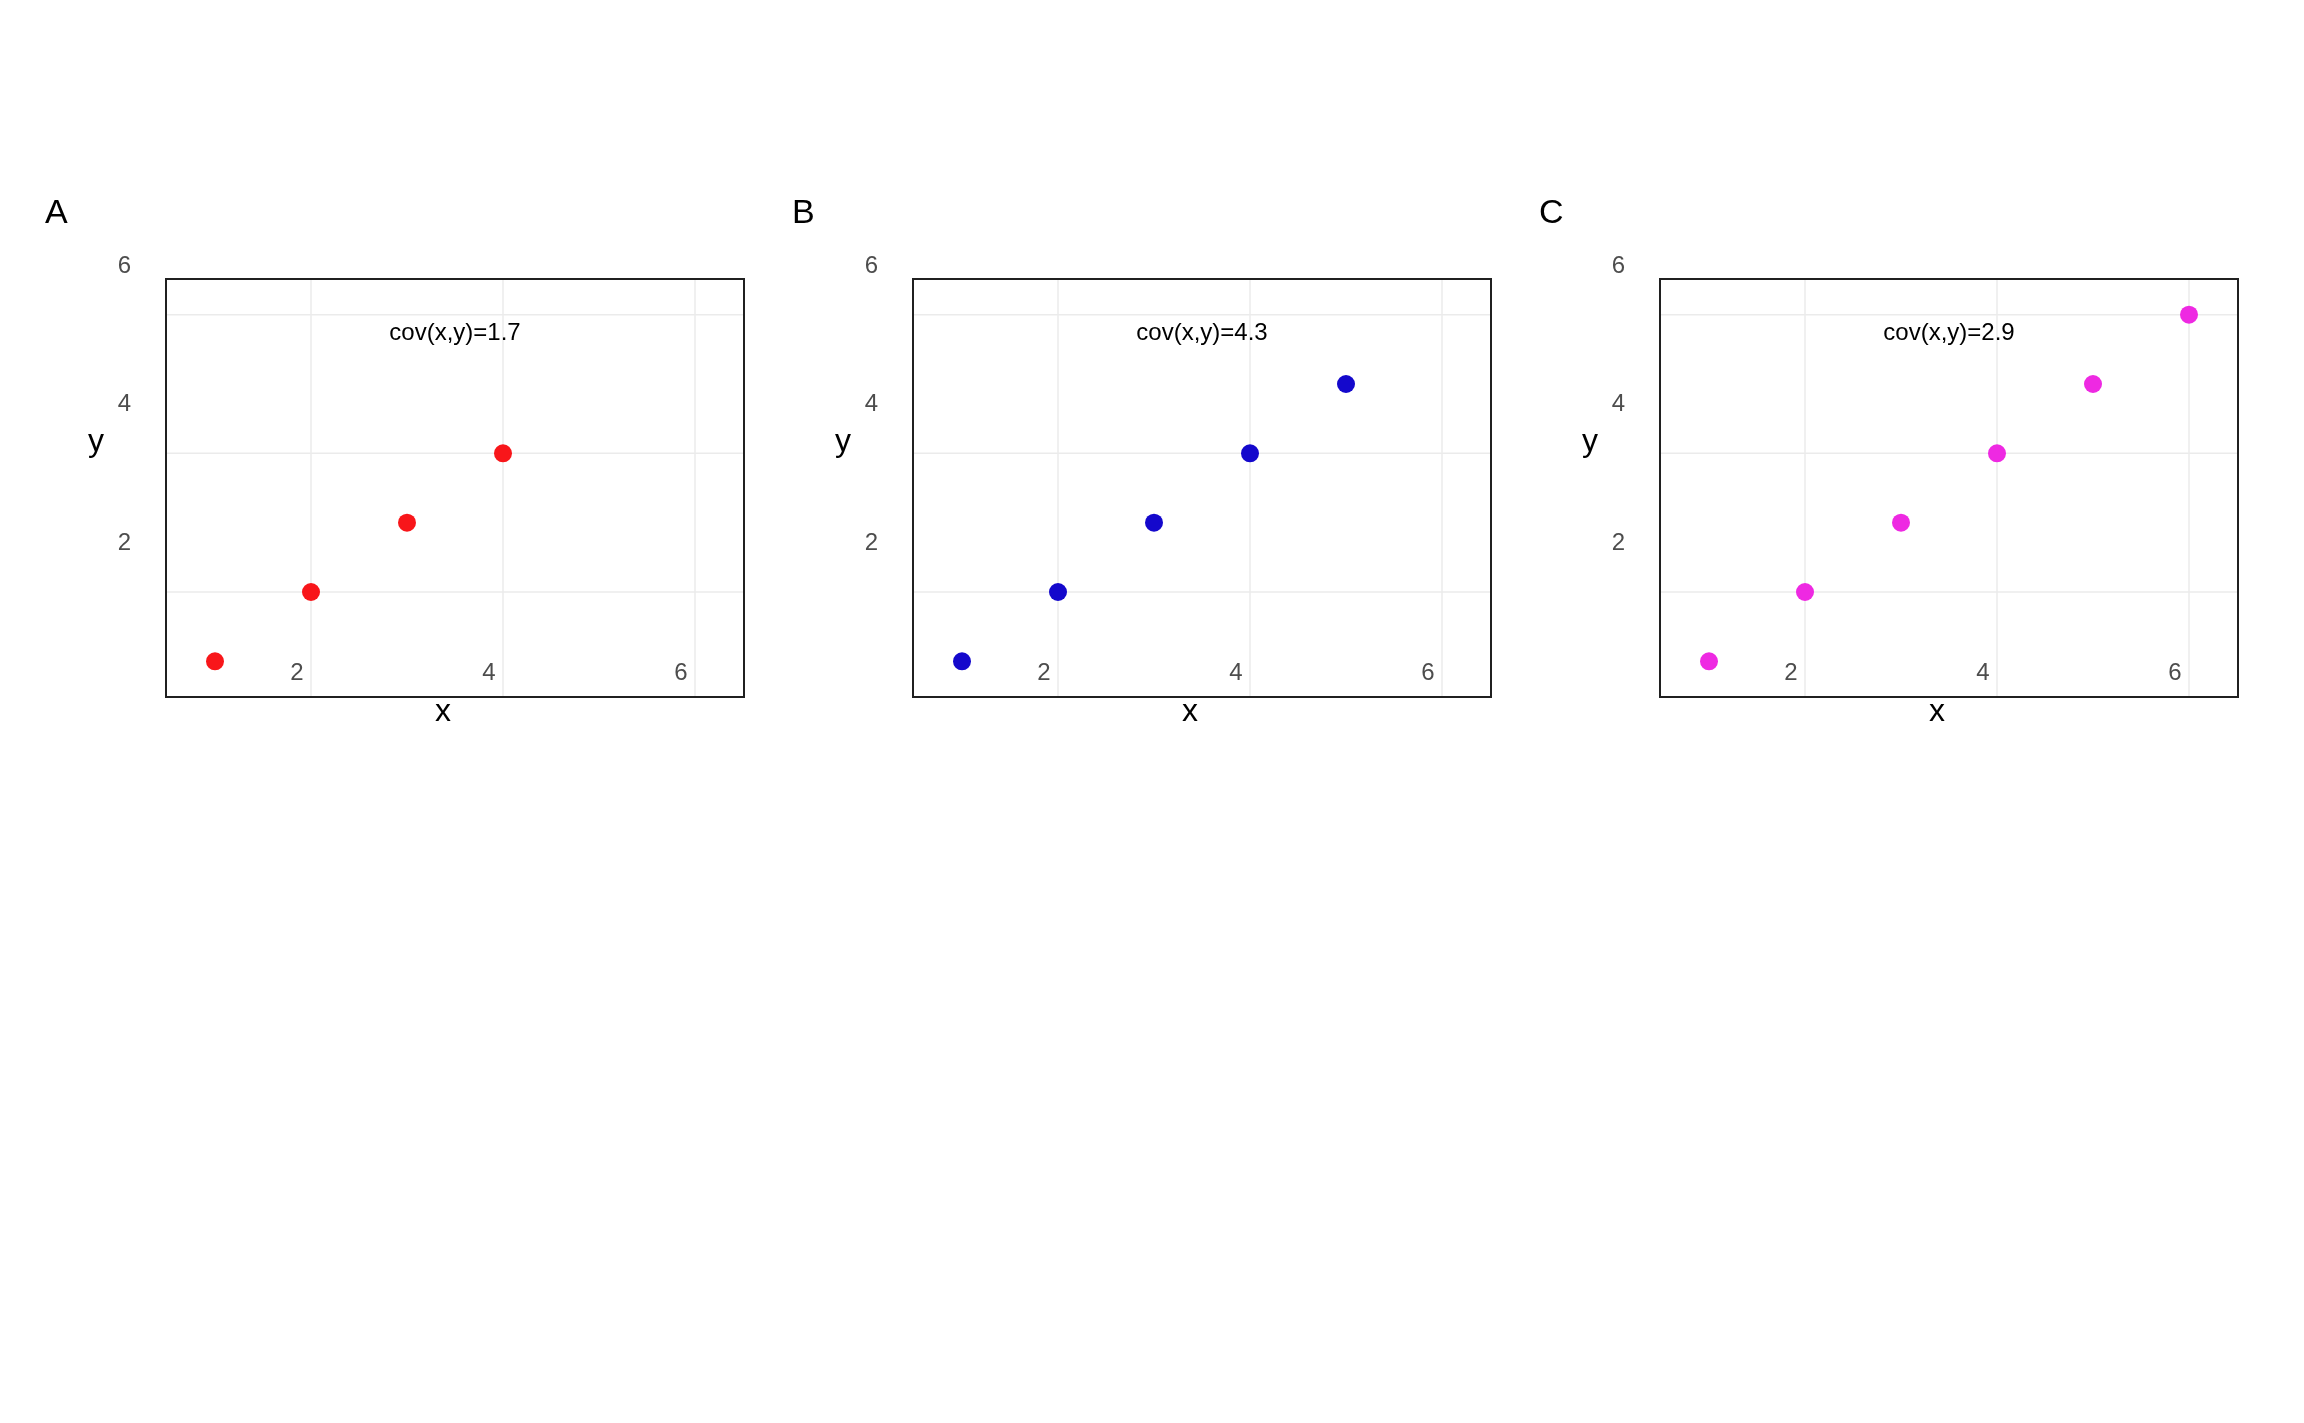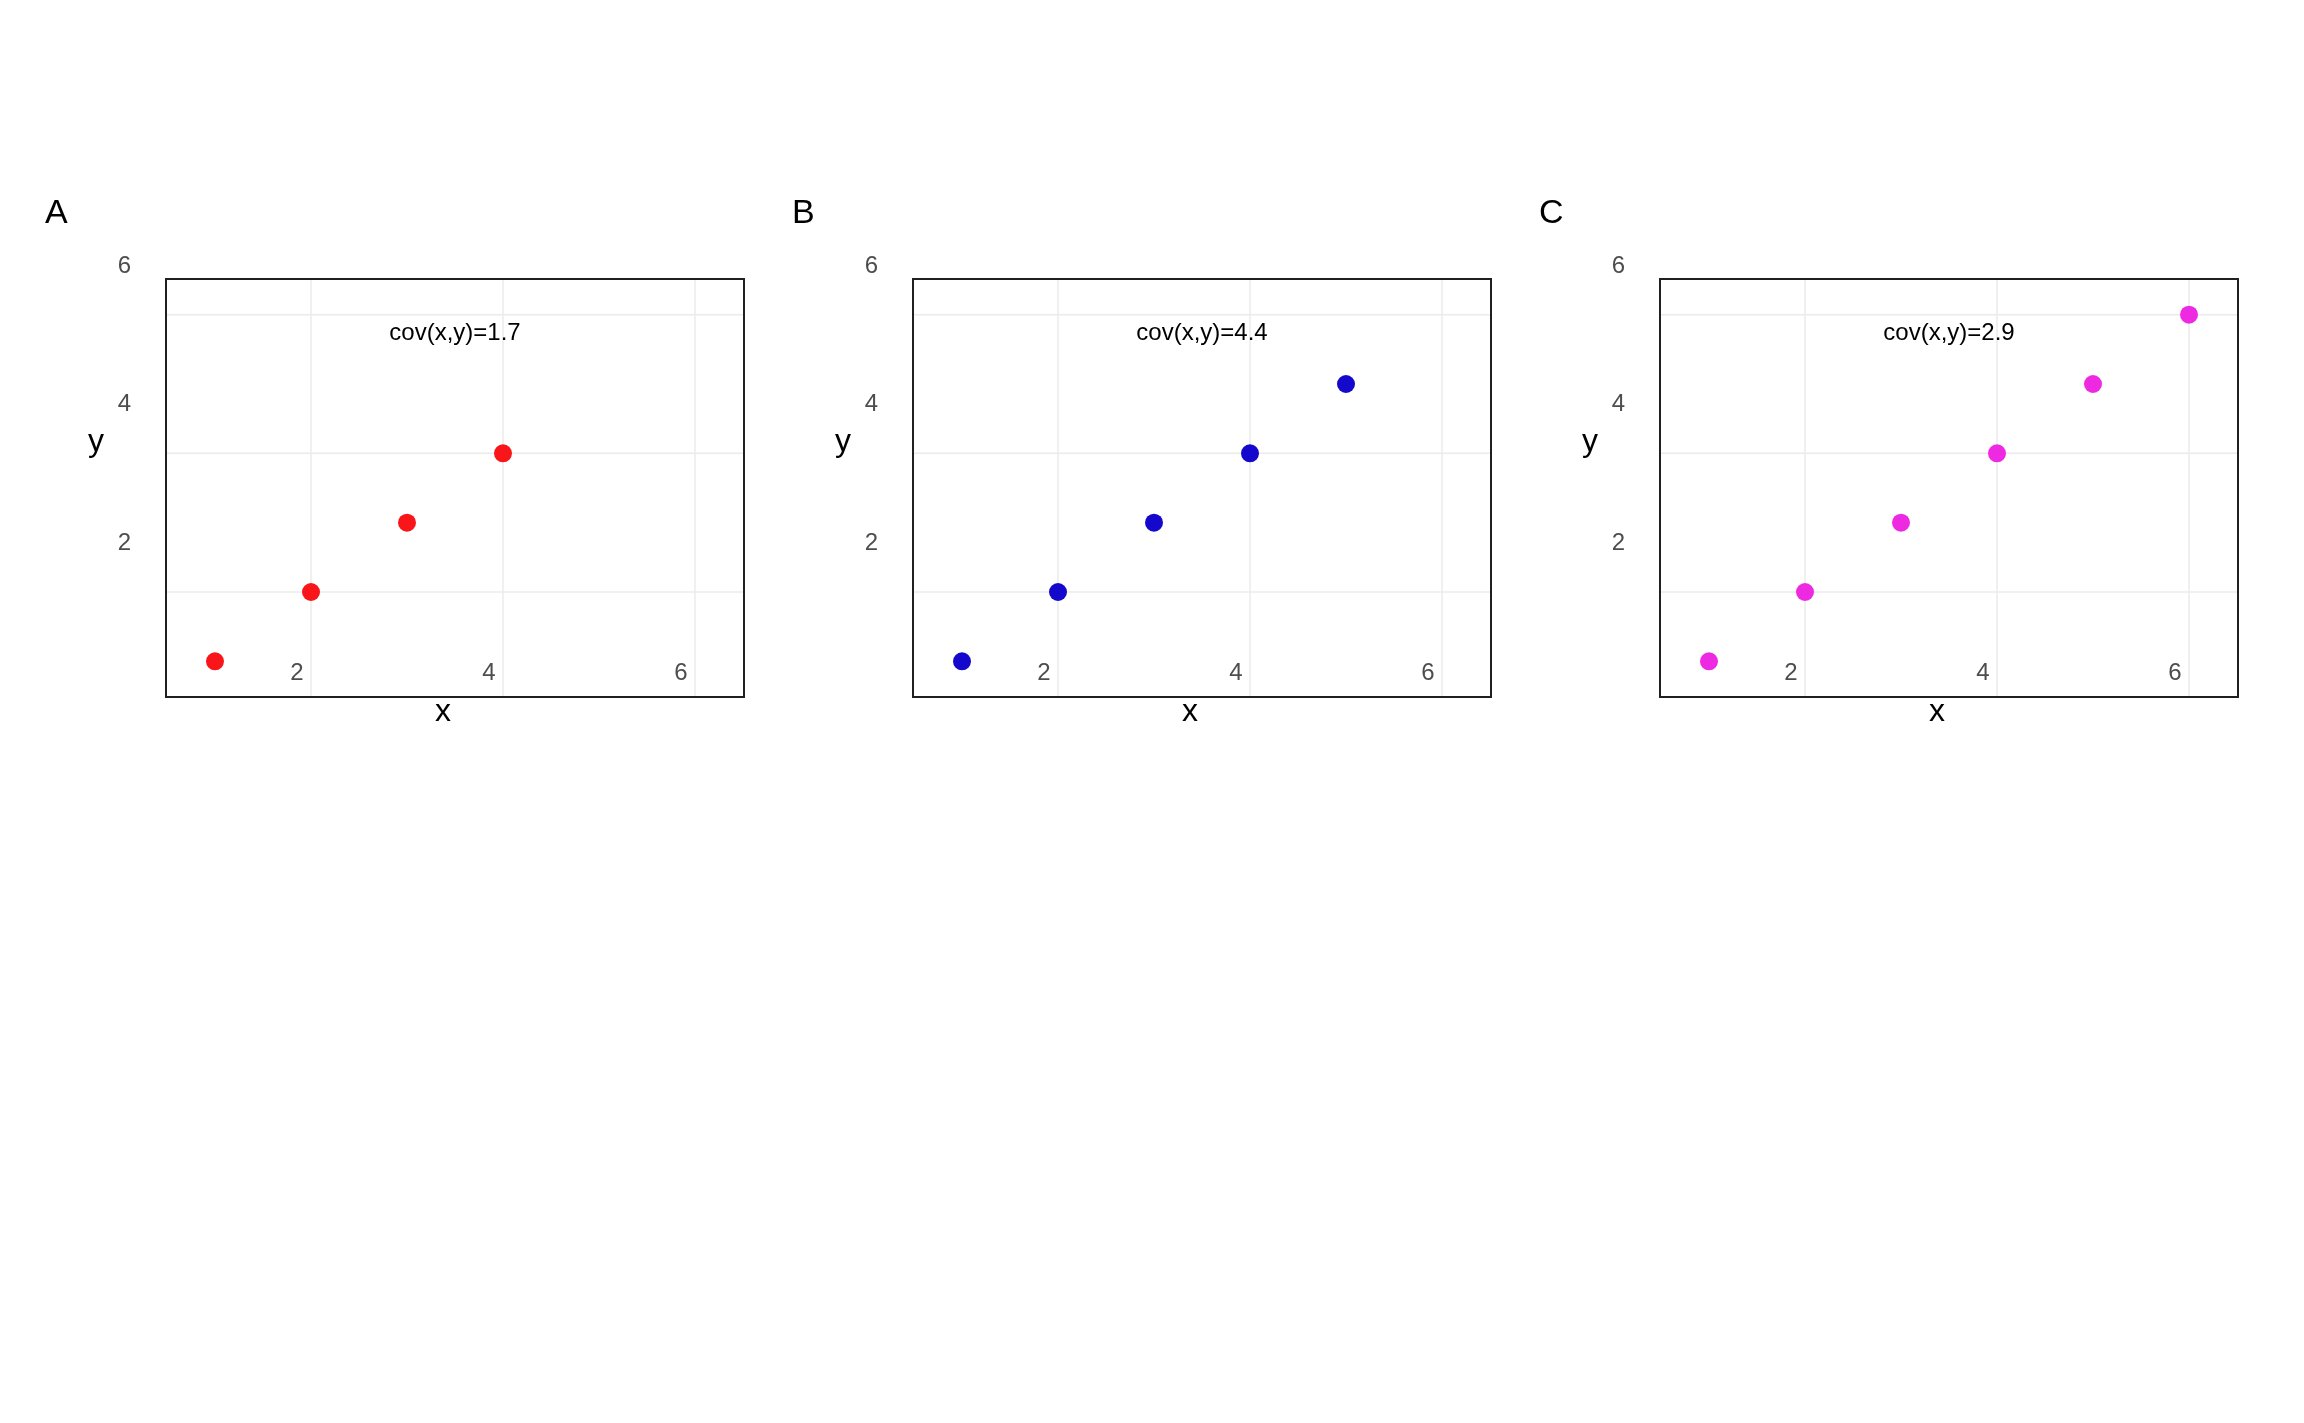--- a/index.html
+++ b/index.html
@@ -164,21 +164,21 @@
           <line x1="528" x2="528" y1="0" y2="416" class="grid-line"></line>
           <line x1="0" x2="576" y1="312" y2="312" class="grid-line"></line>
           <line x1="0" x2="576" y1="173.33333333333331" y2="173.33333333333331" class="grid-line"></line>
           <line x1="0" x2="576" y1="34.666666666666686" y2="34.666666666666686" class="grid-line"></line>
           <circle cx="48" cy="381.3333333333333" r="9" fill="#1408cc"></circle>
           <circle cx="144" cy="312" r="9" fill="#1408cc"></circle>
           <circle cx="240" cy="242.66666666666666" r="9" fill="#1408cc"></circle>
           <circle cx="336" cy="173.33333333333331" r="9" fill="#1408cc"></circle>
           <circle cx="432" cy="104" r="9" fill="#1408cc"></circle>
         </svg>
-      <div class="annotation">cov(x,y)=4.4</div>
+      <div class="annotation">cov(x,y)=4.3</div>
     </div>
     <div class="x-ticks">
         <span class="x-tick-label" style="left: 144px;">2</span>
         <span class="x-tick-label" style="left: 336px;">4</span>
         <span class="x-tick-label" style="left: 528px;">6</span>
       </div>
     <div class="x-axis-title">x</div>
   </div>
 
   <div class="panel-wrap">

